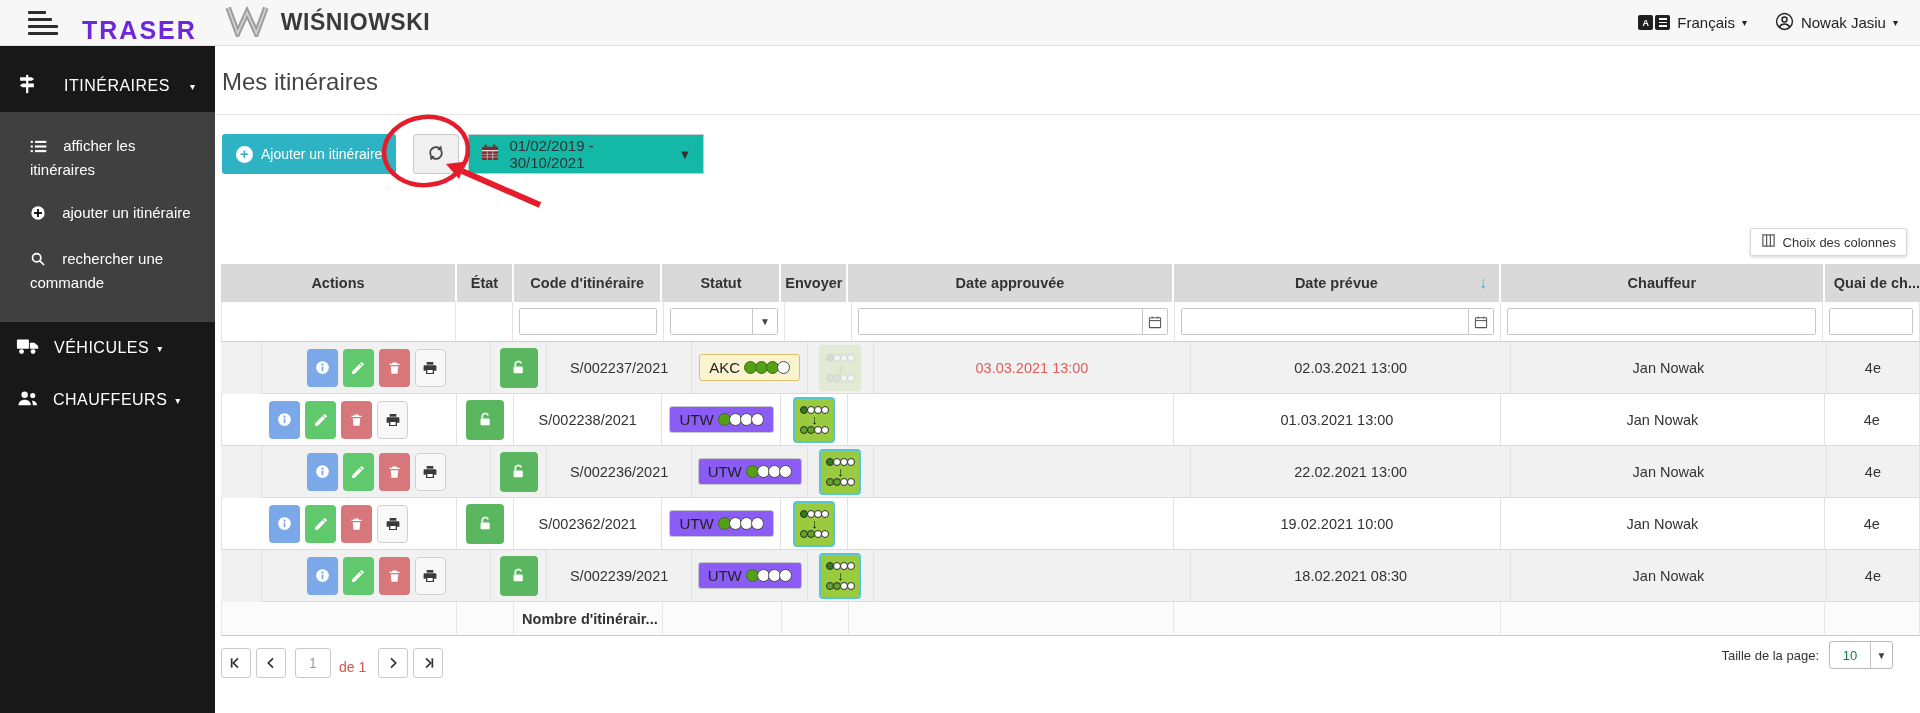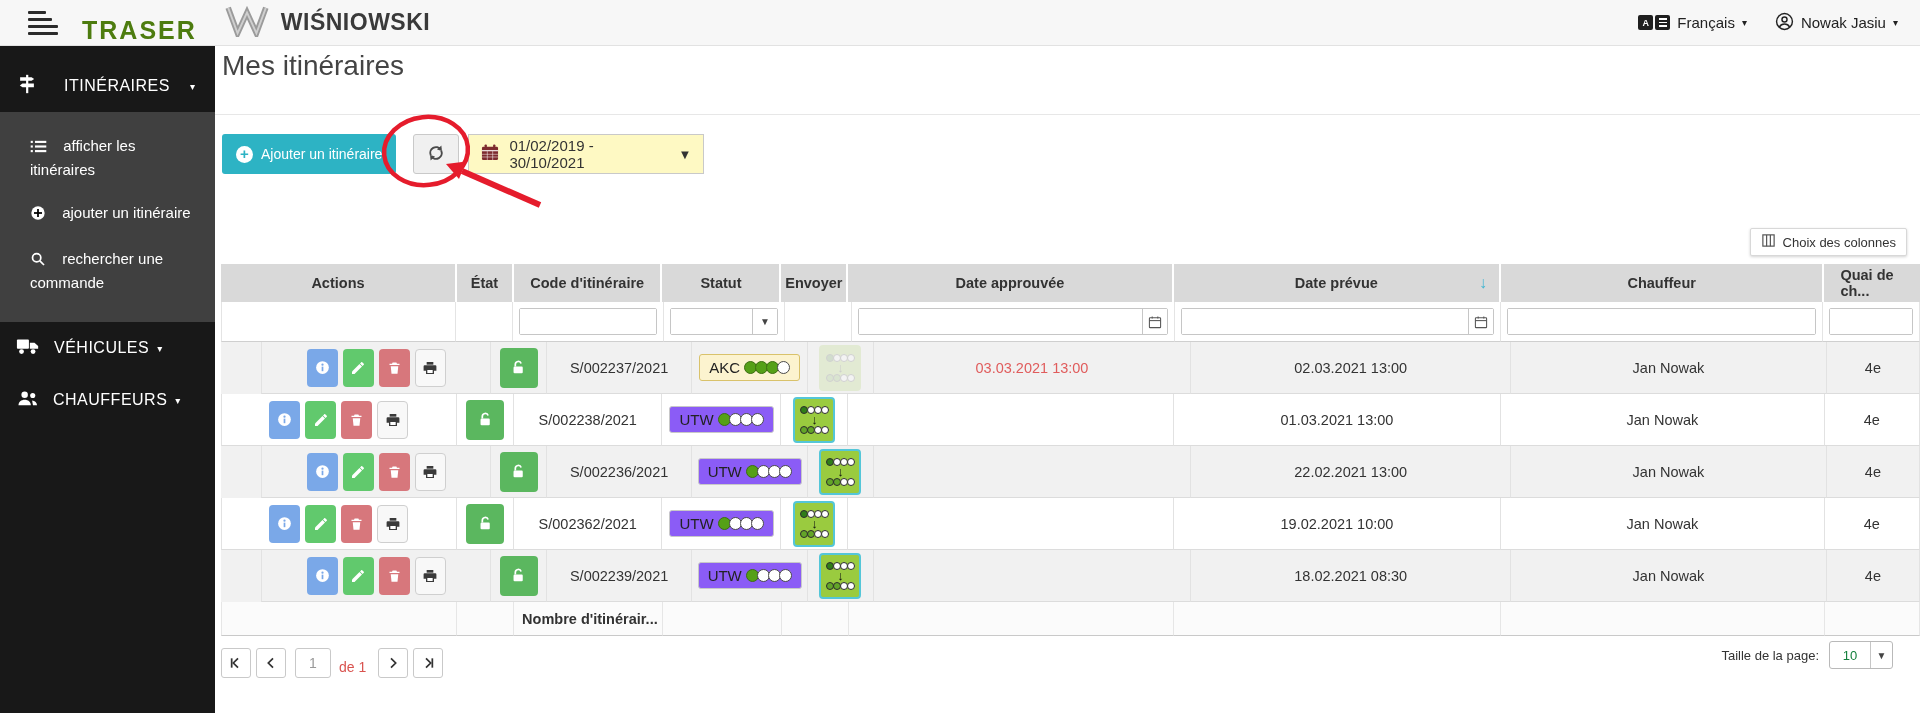--- a/index.html
+++ b/index.html
@@ -9,21 +9,21 @@
   .canvas { position:relative; width:1920px; height:713px; background:#fff; }
 
   
   .topbar { position:absolute; left:0; top:0; width:1920px; height:46px;
             background:#f7f7f7; border-bottom:1px solid #e2e2e2;
             display:flex; align-items:center; z-index:20; }
   .hamburger { margin-left:28px; width:32px; cursor:pointer; }
   .hamburger span { display:block; height:3px; background:#2b2b2b; margin-bottom:4px; border-radius:1px; }
   .hamburger span:nth-child(1){width:18px;} .hamburger span:nth-child(2){width:24px;}
   .hamburger span:nth-child(3){width:30px;} .hamburger span:nth-child(4){width:30px; margin-bottom:0;}
-  .app-title { margin-left:22px; font-size:25px; font-weight:bold; letter-spacing:2px; color:#4d7c0f;margin-top:16px; }
+  .app-title { margin-left:22px; font-size:25px; font-weight:bold; letter-spacing:2px; color:#6d28d9;margin-top:16px; }
   .wlogo { margin-left:28px; }
   .brand { margin-left:12px; font-size:23px; font-weight:bold; color:#3a3a3a; letter-spacing:.5px; }
   .topbar-right { margin-left:auto; margin-right:22px; display:flex; align-items:center; gap:28px; }
   .tb-item { display:flex; align-items:center; gap:7px; font-size:15px; color:#222; cursor:pointer; }
   .caret { font-size:10px; color:#222; }
   .translate-icon { display:flex; }
   .translate-icon .sq { width:15px; height:15px; background:#1f1f1f; border-radius:2px;
       display:flex; align-items:center; justify-content:center; color:#fff; font-size:9px; font-weight:bold; }
   .translate-icon .sq.lines { margin-left:2px; flex-direction:column; gap:2px; }
   .translate-icon .sq.lines i { display:block; width:8px; height:1.5px; background:#fff; }
@@ -34,49 +34,49 @@
                   padding:0 14px 0 16px; height:52px; cursor:pointer; }
   .side-section .slabel { margin-left:14px; letter-spacing:.5px; }
   .side-section .caret { color:#fff; margin-left:8px; }
   .side-section:first-child { margin-top:14px;gap:12px; }
   .submenu { background:#404040; padding:12px 16px 18px 16px; }
   .subitem { color:#fff; font-size:15px; line-height:21px; padding:11px 2px 11px 14px; cursor:pointer; }
   .subitem .sicon { margin-right:12px; vertical-align:-3px; }
 
   
   .main { position:absolute; left:215px; top:46px; width:1705px; height:667px; background:#fff; }
-  .page-title { position:absolute; left:7px; top:4px; font-size:28px; font-weight:400; color:#444; }
+  .page-title { position:absolute; left:7px; top:22px; font-size:24px; font-weight:400; color:#444; }
   .divider { position:absolute; left:0; top:68px; width:1705px; border-bottom:1px solid #e7e7e7; }
 
   .toolbar { position:absolute; left:7px; top:88px; display:flex; align-items:center; }
   .btn-add { height:40px; padding:0 14px; background:#2db3c4; color:#fff; border:none; border-radius:3px;
              font-size:14px; font-family:inherit; display:flex; align-items:center; gap:8px; cursor:pointer; }
   .plus-circle { width:17px; height:17px; border-radius:50%; background:#fff; color:#2db3c4;
                  font-size:15px; font-weight:bold; line-height:16px; text-align:center; display:inline-block; }
   .btn-refresh { margin-left:17px; width:46px; height:40px; background:#f0f0f0; border:1px solid #c9c9c9;
                  border-radius:3px; display:flex; align-items:center; justify-content:center; cursor:pointer; }
-  .datepicker { margin-left:9px; width:236px; height:40px; background:#fef9c3; border:1px solid #c9c9c9;
+  .datepicker { margin-left:9px; width:236px; height:40px; background:#14b8a6; border:1px solid #c9c9c9;
                 display:flex; align-items:center; padding:8px 12px; gap:10px; font-size:15px; color:#333; cursor:pointer; }
   .datepicker .caret { margin-left:auto; font-size:13px; color:#333; }
 
   .btn-columns { position:absolute; right:13px; top:182px; height:28px; background:#fff;
                  border:1px solid #d8d8d8; box-shadow:0 1px 3px rgba(0,0,0,.18); border-radius:2px;
                  display:flex; align-items:center; gap:7px; padding:0 10px; font-size:13px;
                  font-family:inherit; color:#333; cursor:pointer; }
 
   
   .grid { position:absolute; left:6px; top:218px; width:1699px; font-size:14.5px; }
   .row { display:flex; }
   .cell { display:flex; align-items:center; justify-content:center; position:relative; }
   .c0{width:240px;} .c1{width:58px;} .c2{width:151px;} .c3{width:121px;} .c4{width:68px;}
   .c5{width:331px;} .c6{width:333px;} .c7{width:329px;} .c8{width:97px;}
 
   .thead .cell { background:#d9d9d9; height:38px; border-right:2px solid #fff;
                  font-weight:bold; color:#333; font-size:14.5px; }
-  .thead .cell:last-child { border-right:none; justify-content:flex-end; padding-left:16px; }
+  .thead .cell:last-child { border-right:none; justify-content:flex-end; padding-left:8px; }
   .sort-arrow { position:absolute; right:12px; color:#45b6d2; font-weight:bold; font-size:16px; }
 
   .tfilter .cell { background:#fff; height:40px; border-right:1px solid #e4e4e4;
                    border-bottom:1px solid #cfcfcf; padding:0 6px; }
   .tfilter .cell:first-child { border-left:1px solid #e4e4e4; }
   .inputbox { display:flex; width:100%; height:27px; border:1px solid #c6c6c6; border-radius:2px; background:#fff; }
   .inputbox input { border:none; outline:none; flex:1; min-width:0; font-family:inherit; font-size:13px; padding:0 5px; }
   .combo-btn, .cal-btn { width:25px; border-left:1px solid #c6c6c6; background:#fff;
                          display:flex; align-items:center; justify-content:center; cursor:pointer; }
   .combo-btn { font-size:10px; color:#444; }

